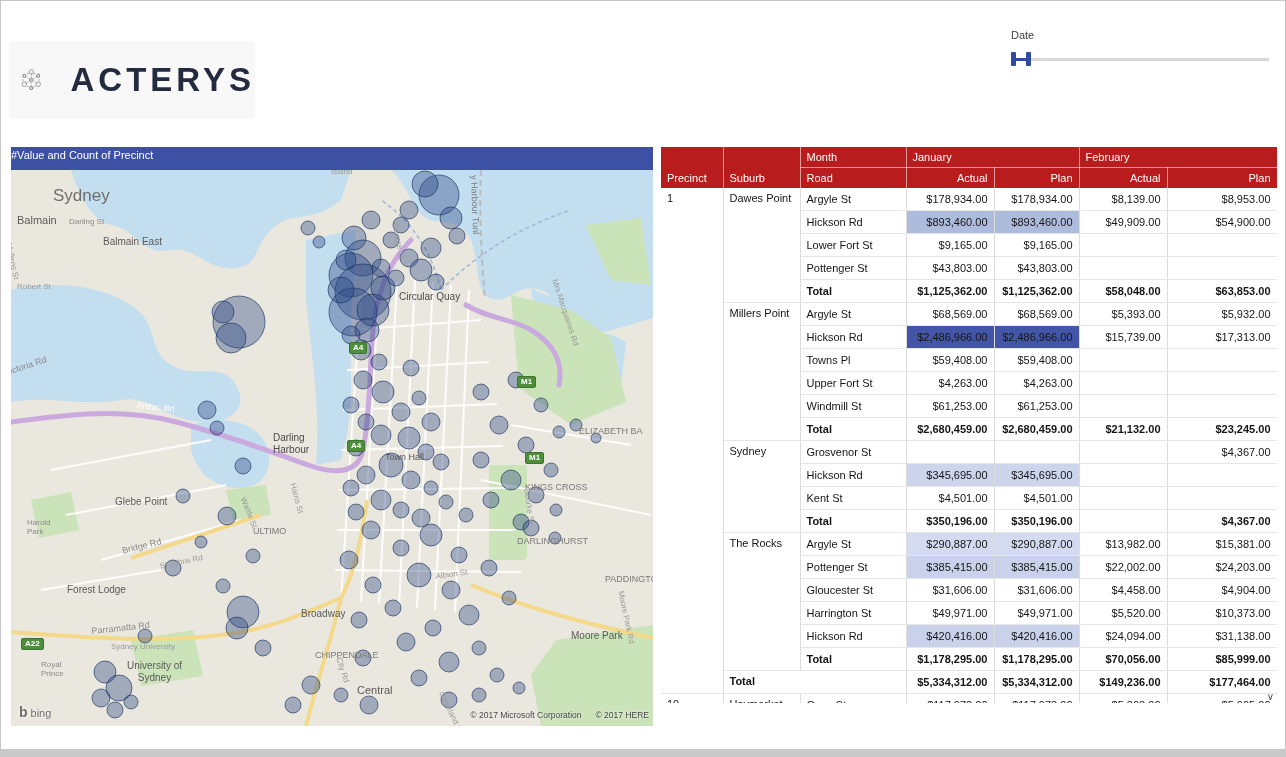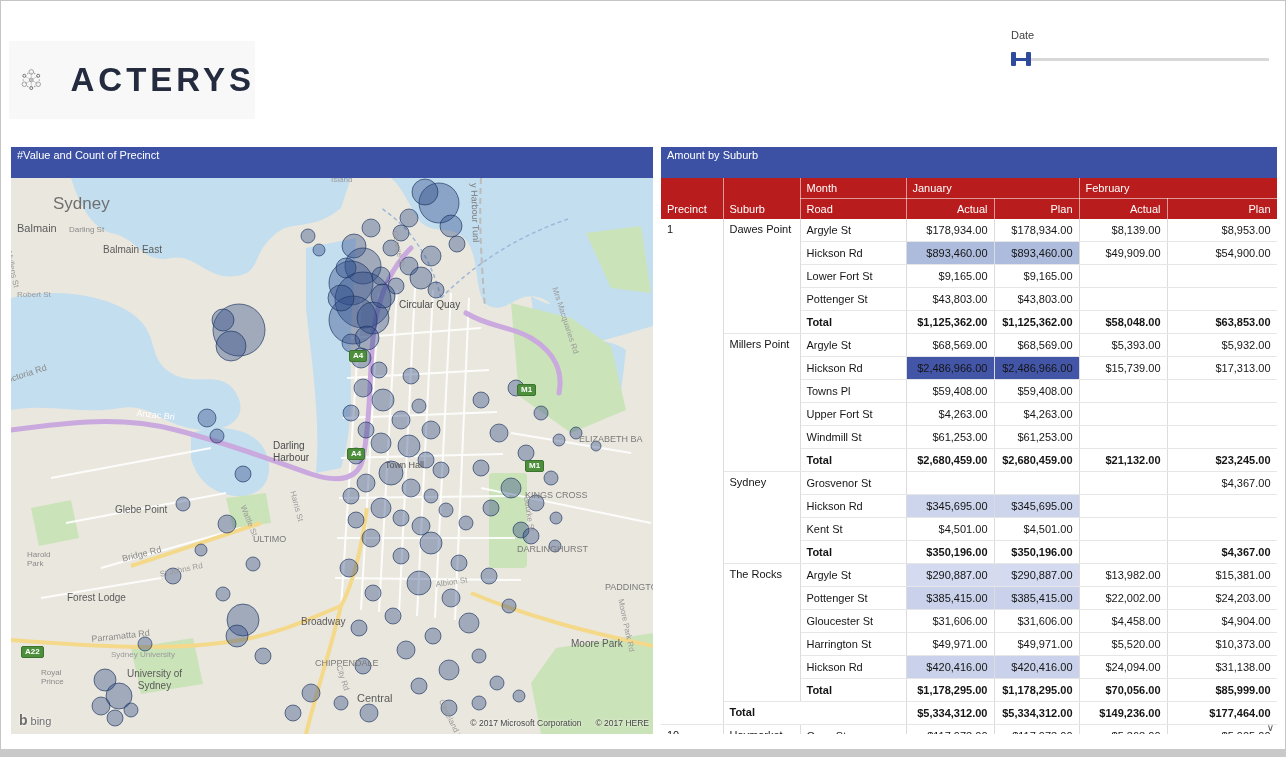--- a/index.html
+++ b/index.html
@@ -18,21 +18,21 @@
   .date-inputs{display:flex;gap:8px;}
   .date-inputs input{width:66px;height:20px;border:1px solid #d2d2d2;font-family:"Liberation Sans",sans-serif;font-size:11px;color:#333;padding:0 0 0 7px;outline:none;}
   .slider{position:relative;height:15px;margin-top:11px;width:258px;}
   .slider .track{position:absolute;left:0;right:0;top:6px;height:3px;background:#d8d8d8;}
   .slider .range{position:absolute;left:3px;width:14px;top:6px;height:3px;background:#2e4b9d;}
   .slider .handle{position:absolute;top:0;width:5px;height:14px;background:#2e4b9d;border-radius:1px;}
   .slider .handle.left{left:0;}
   .slider .handle.right{left:15px;}
 
   
-  .panel-title{height:31px;background:#3c51a4;color:#fff;font-size:11px;line-height:17px;padding-left:6px;white-space:nowrap;overflow:hidden;}
+  .panel-title{height:23px;background:#3c51a4;color:#fff;font-size:11px;line-height:17px;white-space:nowrap;overflow:hidden;}
   .map-panel{position:absolute;left:10px;top:146px;width:642px;height:573px;}
   .map{position:relative;width:642px;height:556px;overflow:hidden;background:#eae7de;}
   .map-label{position:absolute;color:#666;white-space:pre;line-height:1.15;transform-origin:0 0;pointer-events:none;}
   .map-label.it{}
   .shield{position:absolute;background:#4e8f3c;color:#fff;font-size:8px;font-weight:bold;padding:1px 3px;border-radius:2px;border:1px solid #3c7330;line-height:1;}
   .bing-logo{position:absolute;left:8px;bottom:6px;color:#6e6e6e;display:flex;align-items:baseline;gap:3px;text-shadow:0 0 3px #fff;}
   .bing-b{font-weight:bold;font-size:14px;}
   .bing-word{font-size:11px;}
   .attribution{position:absolute;right:4px;bottom:6px;font-size:8.5px;color:#444;text-shadow:0 0 3px #fff;display:flex;gap:14px;}
 
@@ -290,21 +290,21 @@
           <div class="map-label" style="left: 468px; top: 5px; font-size: 9px; color: rgb(122, 122, 122); transform: rotate(88deg);">y Harbour Tunl</div>
           <div class="map-label" style="left: 548px; top: 108px; font-size: 8px; color: rgb(154, 154, 154); transform: rotate(72deg);">Mrs Macquaries Rd</div>
           <div class="map-label" style="left: 262px; top: 262px; font-size: 10px; color: rgb(74, 74, 74);">Darling
 Harbour</div>
           <div class="map-label" style="left: 568px; top: 256px; font-size: 9px; color: rgb(122, 122, 122);">ELIZABETH BA</div>
           <div class="map-label" style="left: 514px; top: 312px; font-size: 9px; color: rgb(122, 122, 122);">KINGS CROSS</div>
           <div class="map-label" style="left: 520px; top: 318px; font-size: 8px; color: rgb(154, 154, 154); transform: rotate(82deg);">Bourke St</div>
           <div class="map-label" style="left: 374px; top: 282px; font-size: 9px; color: rgb(85, 85, 85);">Town Hall</div>
           <div class="map-label" style="left: 388px; top: 52px; font-size: 8px; color: rgb(154, 154, 154); transform: rotate(78deg);">George St</div>
           <div class="map-label" style="left: 104px; top: 326px; font-size: 10px; color: rgb(90, 90, 90);">Glebe Point</div>
-          <div class="map-label" style="left: 16px; top: 348px; font-size: 8px; color: rgb(138, 138, 138); margin-top: 24px;">Harold
+          <div class="map-label" style="left: 16px; top: 348px; font-size: 8px; color: rgb(138, 138, 138);">Harold
 Park</div>
           <div class="map-label" style="left: 236px; top: 326px; font-size: 8px; color: rgb(154, 154, 154); transform: rotate(68deg);">Wattle St</div>
           <div class="map-label" style="left: 286px; top: 312px; font-size: 8px; color: rgb(154, 154, 154); transform: rotate(75deg);">Harris St</div>
           <div class="map-label" style="left: 242px; top: 356px; font-size: 9px; color: rgb(122, 122, 122);">ULTIMO</div>
           <div class="map-label" style="left: 110px; top: 376px; font-size: 9px; color: rgb(138, 138, 138); transform: rotate(-14deg);">Bridge Rd</div>
           <div class="map-label" style="left: 148px; top: 392px; font-size: 8px; color: rgb(154, 154, 154); transform: rotate(-12deg);">St Johns Rd</div>
           <div class="map-label" style="left: 506px; top: 366px; font-size: 9px; color: rgb(122, 122, 122);">DARLINGHURST</div>
           <div class="map-label" style="left: 424px; top: 402px; font-size: 8px; color: rgb(154, 154, 154); transform: rotate(-8deg);">Albion St</div>
           <div class="map-label" style="left: 594px; top: 404px; font-size: 9px; color: rgb(122, 122, 122);">PADDINGTON</div>
           <div class="map-label" style="left: 614px; top: 420px; font-size: 8px; color: rgb(154, 154, 154); transform: rotate(78deg);">Moore Park Rd</div>
@@ -332,21 +332,20 @@
         <span class="bing-word">bing</span>
       </div>
       <div class="attribution">
         <span>© 2017 Microsoft Corporation</span>
         <span>© 2017 HERE</span>
       </div>
     </div>
   </section>
 
   <section class="table-panel">
-    <div class="panel-title">Amount by Suburb</div>
     <div class="table-wrap">
       <table>
         <colgroup>
           <col style="width:62px">
             <col style="width:77px">
             <col style="width:106px">
           <col style="width:88px">
             <col style="width:85px">
             <col style="width:88px">
             <col style="width:110px">

